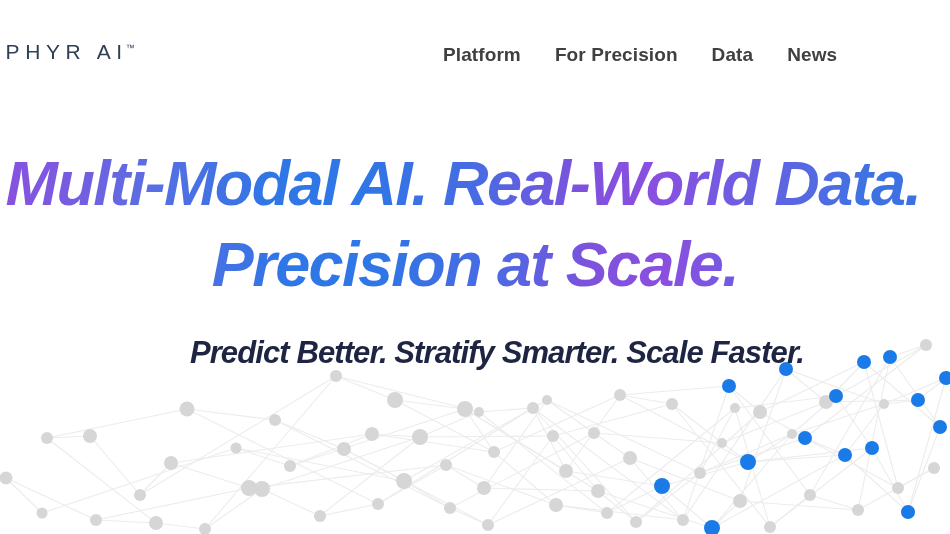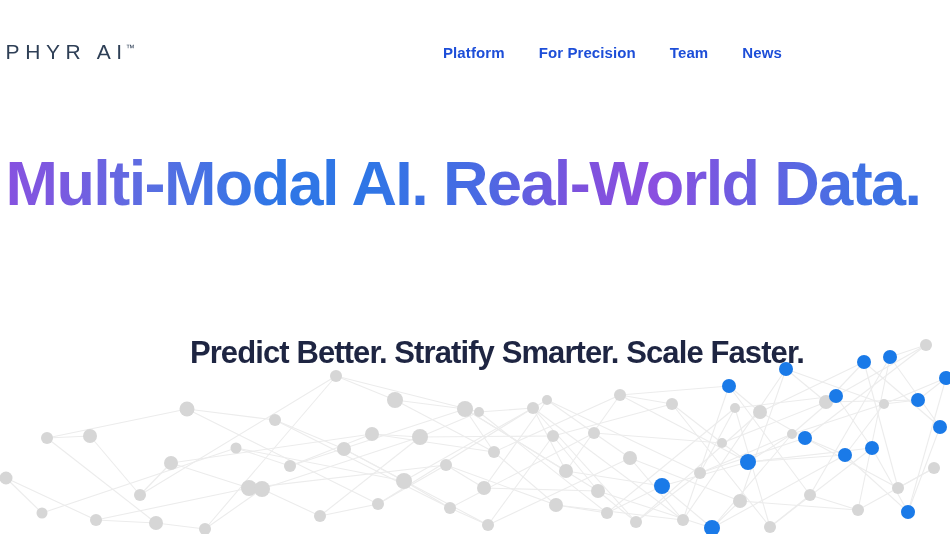--- a/index.html
+++ b/index.html
@@ -51,38 +51,39 @@
     margin-left:-2px;
   }
   #main-nav {
     position:absolute;
     left:443px; top:45px;
     display:flex;
     align-items:center;
     white-space:nowrap;
   }
   .nav-item {
-    font-size:15px;
+    font-size:19px;
     font-weight:600;
-    color:#1d4ed8;
+    color:#404040;
     letter-spacing:0.1px;
     margin-right:34px;
     line-height:1;
     cursor:pointer;
     text-decoration:none;
   }
   .nav-item:last-child { margin-right:0; }
 
   
   #hero {
     position:absolute;
     left:0; top:0;
     width:950px; height:534px;
     z-index:3;
     pointer-events:none;
+    font-style:italic;
   }
   .headline-line {
     position:absolute;
     width:100%;
     text-align:center;
     font-weight:700;
     font-size:63px;
     line-height:1;
     letter-spacing:-1.6px;
     white-space:nowrap;
@@ -344,24 +345,25 @@
 
   <header id="site-header">
 
     <div id="brand-logo">
       <span>EPHYR AI</span><span class="tm">™</span>
     </div>
 
     <nav id="main-nav">
       <a class="nav-item" href="#">Platform</a>
       <a class="nav-item" href="#">For Precision</a>
-      <a class="nav-item" href="#">Team</a>
+      <a class="nav-item" href="#">Data</a>
       <a class="nav-item" href="#">News</a>
     </nav>
 
   </header>
 
   <section id="hero">
     <h1 class="headline-line" id="headline-line-1">Multi-Modal AI. Real-World Data.</h1>
+    <h1 class="headline-line" id="headline-line-2">Precision at Scale.</h1>
     <p id="subheadline">Predict Better. Stratify Smarter. Scale Faster.</p>
   </section>
 
 </div>
 
 </body></html>

